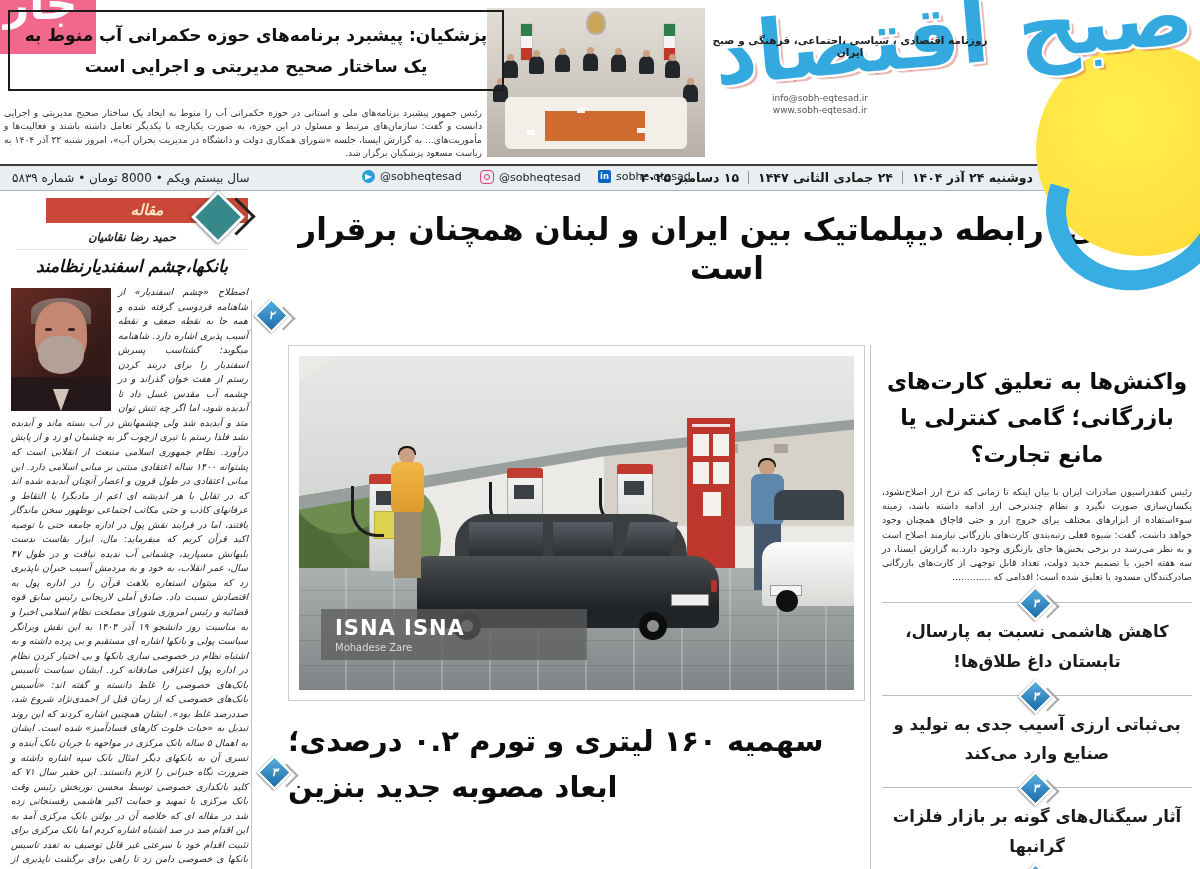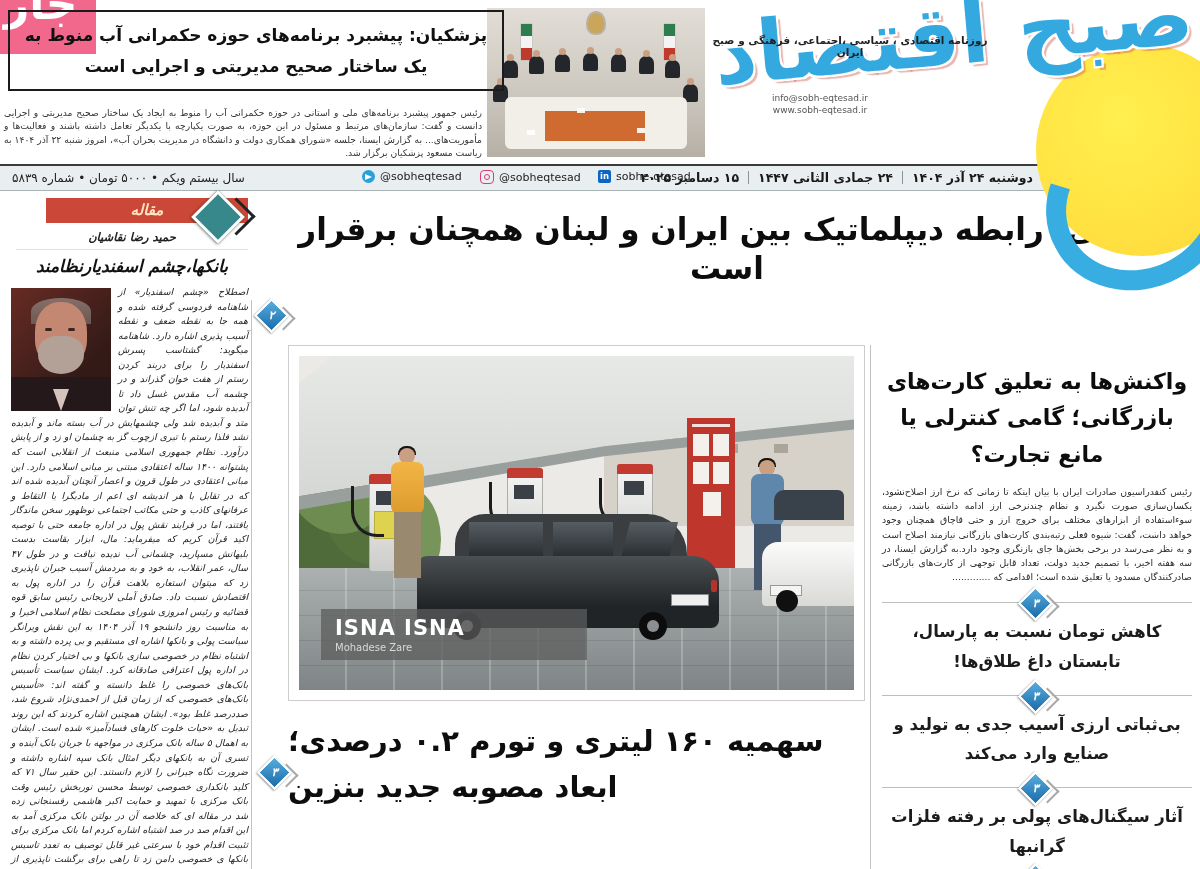--- a/index.html
+++ b/index.html
@@ -222,21 +222,21 @@
       <span>sobhe-qtesad</span>
     </div>
     <div class="db-social ltr" style="left:480px;">
       <span class="icon-ig"></span>
       <span>@sobheqtesad</span>
     </div>
     <div class="db-social ltr" style="left:362px;">
       <span class="icon-tg"></span>
       <span>@sobheqtesad</span>
     </div>
-    <div class="db-issue">سال بیستم ویکم • ۵۰۰۰ تومان • شماره ۵۸۳۹</div>
+    <div class="db-issue">سال بیستم ویکم • 8000 تومان • شماره ۵۸۳۹</div>
   </div>
 
   <div id="main-headline">بقائی: رابطه دیپلماتیک بین ایران و لبنان همچنان برقرار است</div>
 
   <div id="teal-diamond">
     <span class="chev"></span>
     <span class="dmd"></span>
   </div>
 
   <div id="left-col">
@@ -352,41 +352,41 @@
     <div class="rc-body">رئیس کنفدراسیون صادرات ایران با بیان اینکه تا زمانی که نرخ ارز اصلاح‌نشود، یکسان‌سازی صورت نگیرد و نظام چندنرخی ارز ادامه داشته باشد، زمینه سوءاستفاده از ابزارهای مختلف برای خروج ارز و حتی قاچاق همچنان وجود خواهد داشت، گفت: شیوه فعلی رتبه‌بندی کارت‌های بازرگانی نیازمند اصلاح است و به نظر می‌رسد در برخی بخش‌ها جای بازنگری وجود دارد.به گزارش ایسنا، در سه هفته اخیر، با تصمیم جدید دولت، تعداد قابل توجهی از کارت‌های بازرگانی صادرکنندگان مسدود یا تعلیق شده است؛ اقدامی که .............</div>
 
     <div class="rc-rule">
       <div class="badge">
         <span class="chev"></span>
         <i class="dmd">
             <b>۳</b>
           </i>
       </div>
     </div>
-    <div class="rc-item">کاهش تومان نسبت به پارسال،  تابستان داغ طلاق‌ها!</div>
+    <div class="rc-item">کاهش هاشمی نسبت به پارسال،  تابستان داغ طلاق‌ها!</div>
 
     <div class="rc-rule">
       <div class="badge">
         <span class="chev"></span>
         <i class="dmd">
             <b>۳</b>
           </i>
       </div>
     </div>
     <div class="rc-item">بی‌ثباتی ارزی آسیب جدی به تولید و صنایع وارد می‌کند</div>
 
     <div class="rc-rule">
       <div class="badge">
         <span class="chev"></span>
         <i class="dmd">
             <b>۳</b>
           </i>
       </div>
     </div>
-    <div class="rc-item">آثار سیگنال‌های پولی بر رفته فلزات گرانبها</div>
+    <div class="rc-item">آثار سیگنال‌های گونه بر بازار فلزات گرانبها</div>
 
     <div class="rc-rule">
       <div class="badge">
         <i class="dmd"></i>
       </div>
     </div>
   </div>
 
 </div>
 

